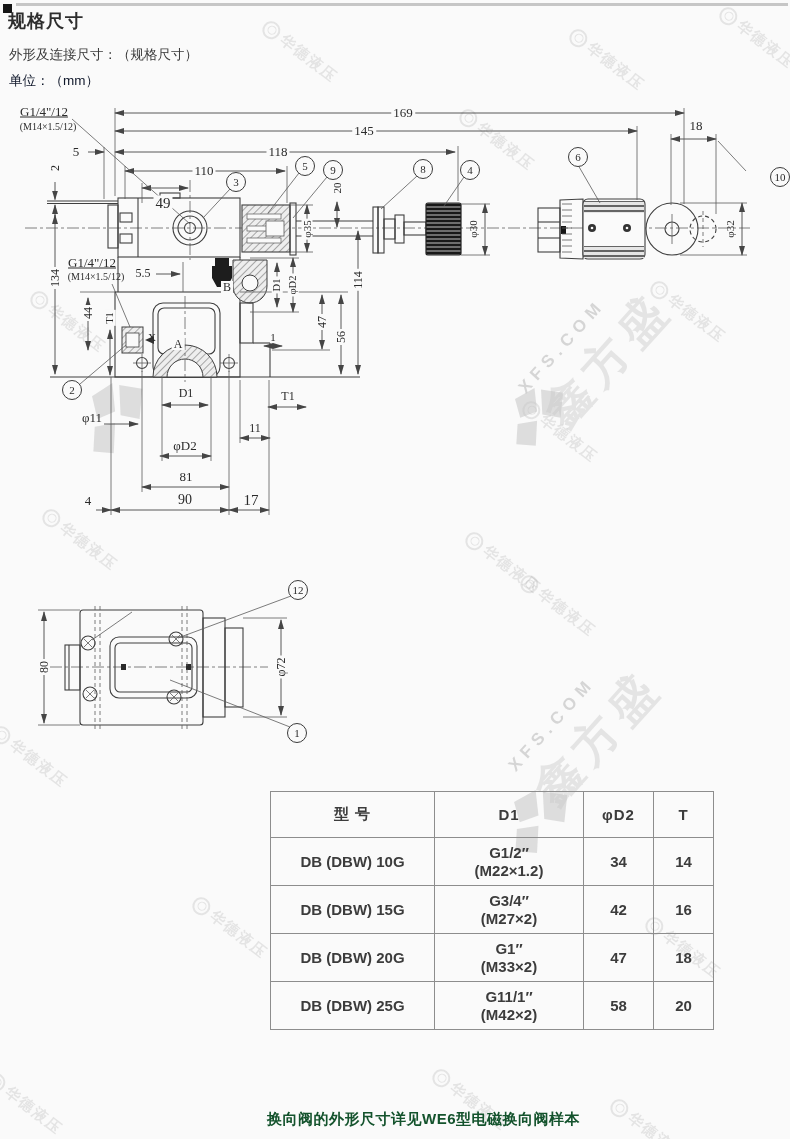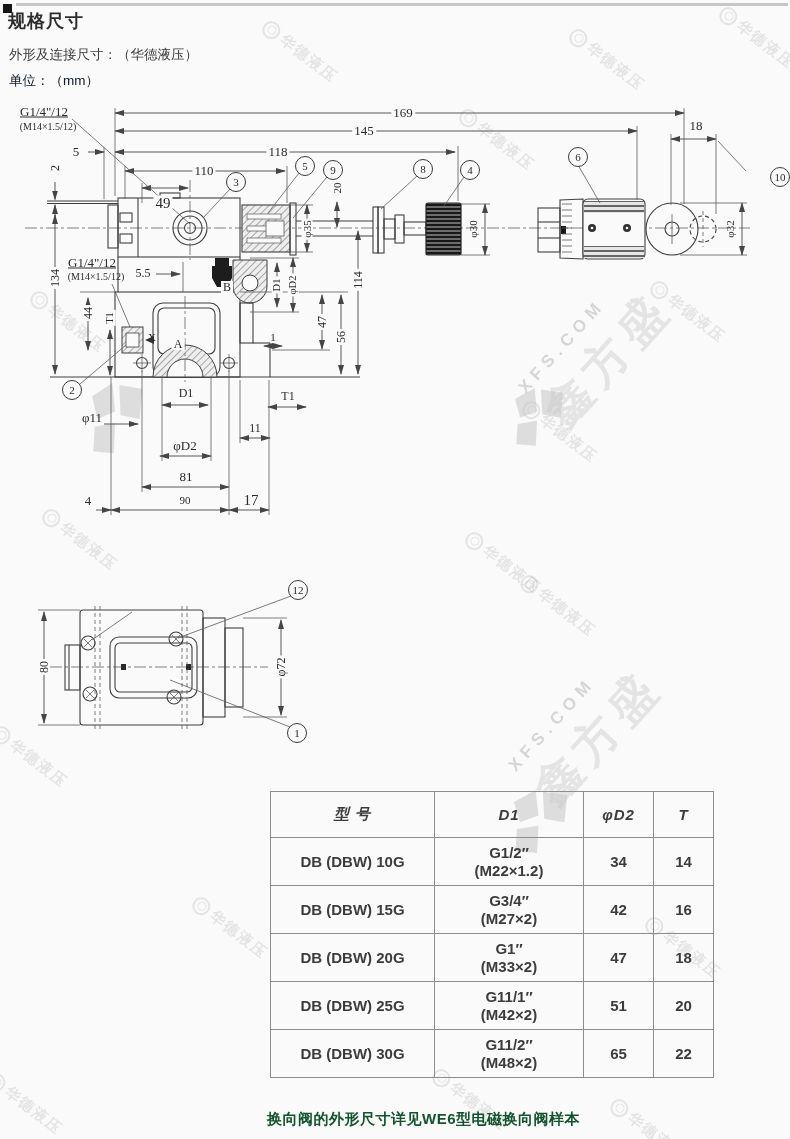--- a/index.html
+++ b/index.html
@@ -26,21 +26,21 @@
   .wmc .ring{width:14px;height:14px;border:2.2px solid currentColor;border-radius:50%;position:relative;flex:0 0 auto;}
   .wmc .ring::after{content:"";position:absolute;inset:2.5px;border:1.6px solid currentColor;border-radius:50%;}
   .wmc .wmt{font-size:15px;font-weight:700;letter-spacing:2px;}
   .wmx{position:absolute;color:#9a9a9a;text-align:left;white-space:nowrap;}
   .wmx .dom{font-size:17px;font-weight:700;letter-spacing:6px;opacity:.38;}
   .wmx .chars{font-size:46px;font-weight:700;letter-spacing:8px;opacity:.22;margin-top:2px;}
   
   .spec{position:absolute;left:270px;top:791px;width:443px;border-collapse:collapse;table-layout:fixed;}
   .spec th,.spec td{border:1.5px solid #8d8d8d;text-align:center;vertical-align:middle;
        font-size:15px;font-weight:600;color:#3c3c3c;padding:0;}
-  .spec th{height:45px;font-weight:600;letter-spacing:1px;font-style:italic;}
+  .spec th{height:45px;font-weight:600;letter-spacing:1px;}
   .spec td{height:47px;line-height:1.18;}
   .footer-note{position:absolute;left:267px;top:1110px;font-size:15px;font-weight:700;color:#14532d;letter-spacing:.5px;}
 </style>
 </head>
 <body>
 
 <div class="page">
 
   <div class="layer">
     <div>
@@ -370,21 +370,21 @@
       <line class="ext" x1="243" y1="618" x2="287" y2="618"></line>
       <line class="ext" x1="243" y1="717" x2="287" y2="717"></line>
       <line class="ext" x1="291" y1="596" x2="178" y2="638"></line>
       <line class="ext" x1="290" y1="727" x2="170" y2="680"></line>
     </g>
   </svg>
 
   <div class="top-rule"></div>
   <div class="top-square"></div>
   <div class="h-title">规格尺寸</div>
-  <div class="h-sub">外形及连接尺寸：（华德液压）</div>
+  <div class="h-sub">外形及连接尺寸：（规格尺寸）</div>
   <div class="h-unit">单位：（mm）</div>
 
   <div class="layer">
 
       <div class="dim" style="left: 44px; top: 111px; transform: translate(-50%, -50%); font-size: 13px; text-decoration: underline;">G1/4"/12</div>
 
       <div class="dim" style="left: 48px; top: 127px; transform: translate(-50%, -50%); font-size: 10px;">(M14×1.5/12)</div>
 
       <div class="dim bg" style="left: 403px; top: 112px; transform: translate(-50%, -50%); font-size: 13px;">169</div>
 
@@ -445,21 +445,21 @@
       <div class="dim" style="left: 186px; top: 393px; transform: translate(-50%, -50%); font-size: 12px;">D1</div>
 
       <div class="dim" style="left: 288px; top: 396px; transform: translate(-50%, -50%); font-size: 12px;">T1</div>
 
       <div class="dim" style="left: 255px; top: 428px; transform: translate(-50%, -50%); font-size: 12px;">11</div>
 
       <div class="dim" style="left: 185px; top: 445px; transform: translate(-50%, -50%); font-size: 13px;">φD2</div>
 
       <div class="dim" style="left: 186px; top: 476px; transform: translate(-50%, -50%); font-size: 13px;">81</div>
 
-      <div class="dim" style="left: 185px; top: 500px; transform: translate(-50%, -50%); font-size: 11px;">90</div>
+      <div class="dim" style="left: 185px; top: 500px; transform: translate(-50%, -50%); font-size: 14px;">90</div>
 
       <div class="dim" style="left: 88px; top: 500px; transform: translate(-50%, -50%); font-size: 13px;">4</div>
 
       <div class="dim" style="left: 251px; top: 500px; transform: translate(-50%, -50%); font-size: 15px;">17</div>
 
       <div class="dim bg" style="left: 44px; top: 667px; transform: translate(-50%, -50%) rotate(-90deg); font-size: 12px;">80</div>
 
       <div class="dim bg" style="left: 281px; top: 667px; transform: translate(-50%, -50%) rotate(-90deg); font-size: 12px;">φ72</div>
     </div>
 
@@ -532,30 +532,21 @@
           <td>47</td>
           <td>18</td>
         </tr>
 
         <tr>
           <td>DB (DBW) 25G</td>
           <td>
             <div>G11/1″</div>
             <div>(M42×2)</div>
           </td>
-          <td>51</td>
+          <td>58</td>
           <td>20</td>
         </tr>
 
-        <tr>
-          <td>DB (DBW) 30G</td>
-          <td>
-            <div>G11/2″</div>
-            <div>(M48×2)</div>
-          </td>
-          <td>65</td>
-          <td>22</td>
-        </tr>
       </tbody>
   </table>
 
   <div class="footer-note">换向阀的外形尺寸详见WE6型电磁换向阀样本</div>
 </div>
 
 </body></html>

